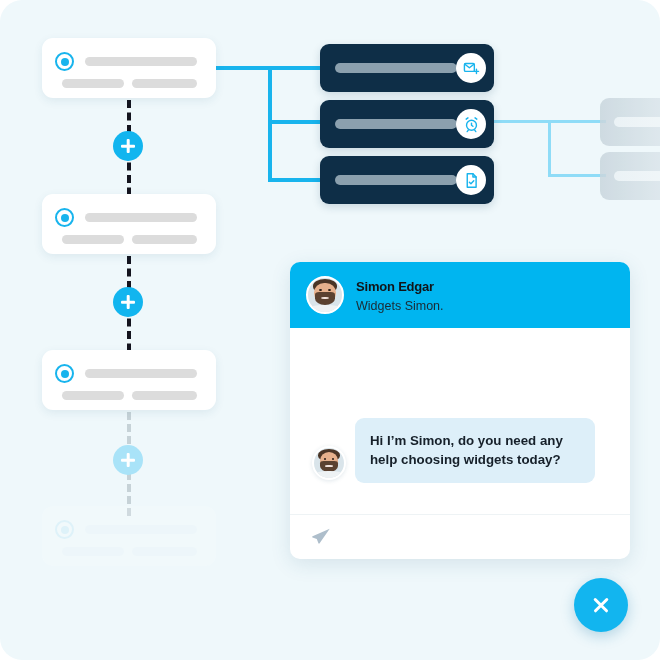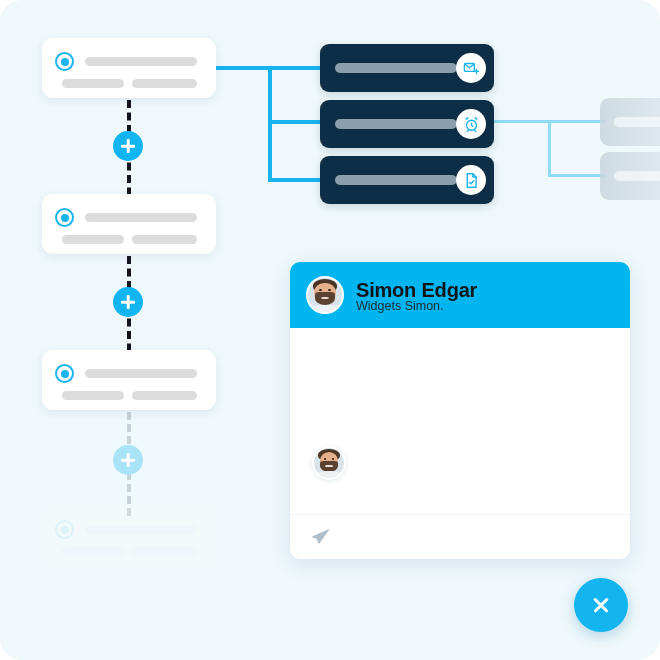--- a/index.html
+++ b/index.html
@@ -72,21 +72,21 @@
 
   
   #chat{position:absolute;left:290px;top:262px;width:340px;height:297px;
         background:#ffffff;border-radius:10px;overflow:hidden;
         box-shadow:0 5px 20px rgba(40,90,120,.13);}
   #chat .head{height:66px;background:#00b5f0;position:relative;}
   #chat .head .av{position:absolute;left:16px;top:14px;width:38px;height:38px;
         border-radius:50%;background:#f4f7f8;border:2.5px solid #ffffff;
         overflow:hidden;box-sizing:border-box;}
   #chat .head .name{position:absolute;left:66px;top:17px;color:#111418;
-        font-size:20px;font-weight:bold;letter-spacing:-.2px;}
+        font-size:13px;font-weight:bold;letter-spacing:-.2px;}
   #chat .head .org{position:absolute;left:66px;top:37px;color:#1b2a33;
         font-size:12.5px;}
   #chat .body{position:relative;height:187px;background:#fff;}
   #chat .bubble{position:absolute;left:65px;top:90px;width:240px;
         background:#ddeff9;border-radius:9px;padding:13px 15px;
         box-sizing:border-box;color:#16202a;font-size:13.3px;
         line-height:1.45;font-weight:bold;}
   #chat .msgav{position:absolute;left:22px;top:118px;width:34px;height:34px;
         border-radius:50%;background:#fafcfc;border:2.5px solid #ffffff;
         overflow:hidden;box-sizing:border-box;
@@ -235,20 +235,21 @@
         <div class="face">
           <div class="hair"></div>
             <div class="skin"></div>
           <div class="eyeL"></div>
             <div class="eyeR"></div>
           <div class="beard"></div>
             <div class="mouth"></div>
           <div class="shirt"></div>
         </div>
       </div>
+      <div class="bubble">Hi I’m Simon, do you need any help choosing widgets today?</div>
     </div>
 
     <div class="foot">
       <div class="send">
         <svg width="22" height="22" viewBox="0 0 24 24" fill="#aebecb">
           <path d="M21.5 3L2.8 11.2c-.6.3-.6 1.1 0 1.3l4.6 1.8 1.8 4.6c.2.6 1 .6 1.3 0L21.5 3z"></path>
         </svg>
       </div>
     </div>
   </div>

